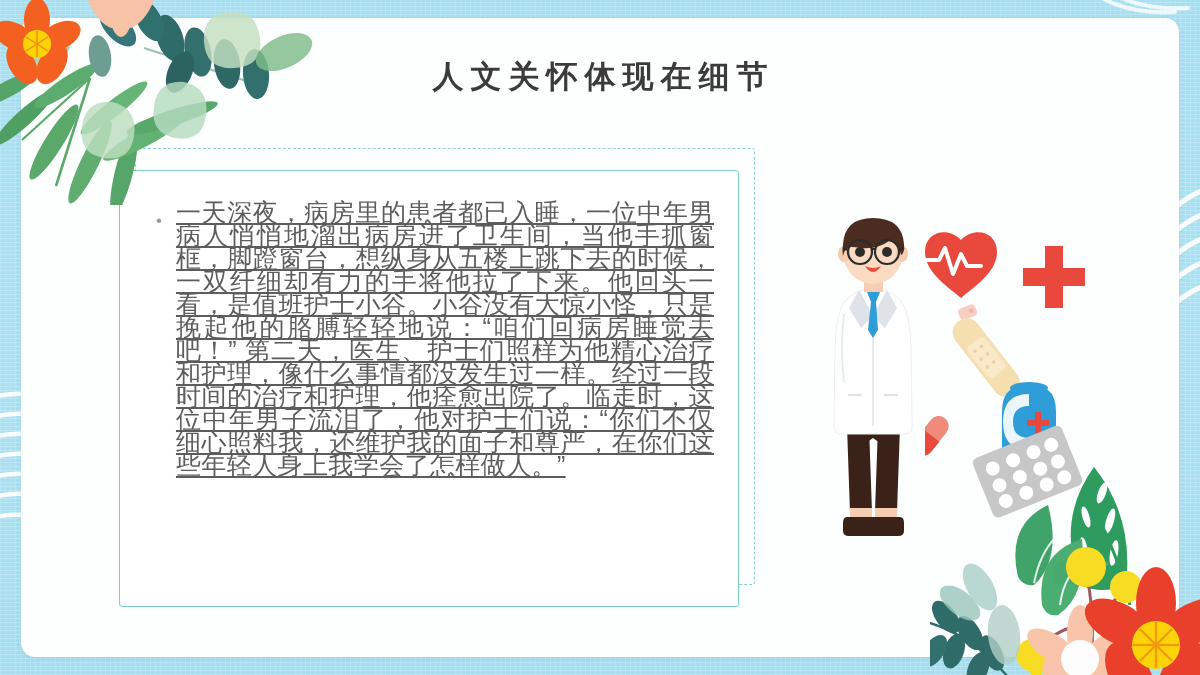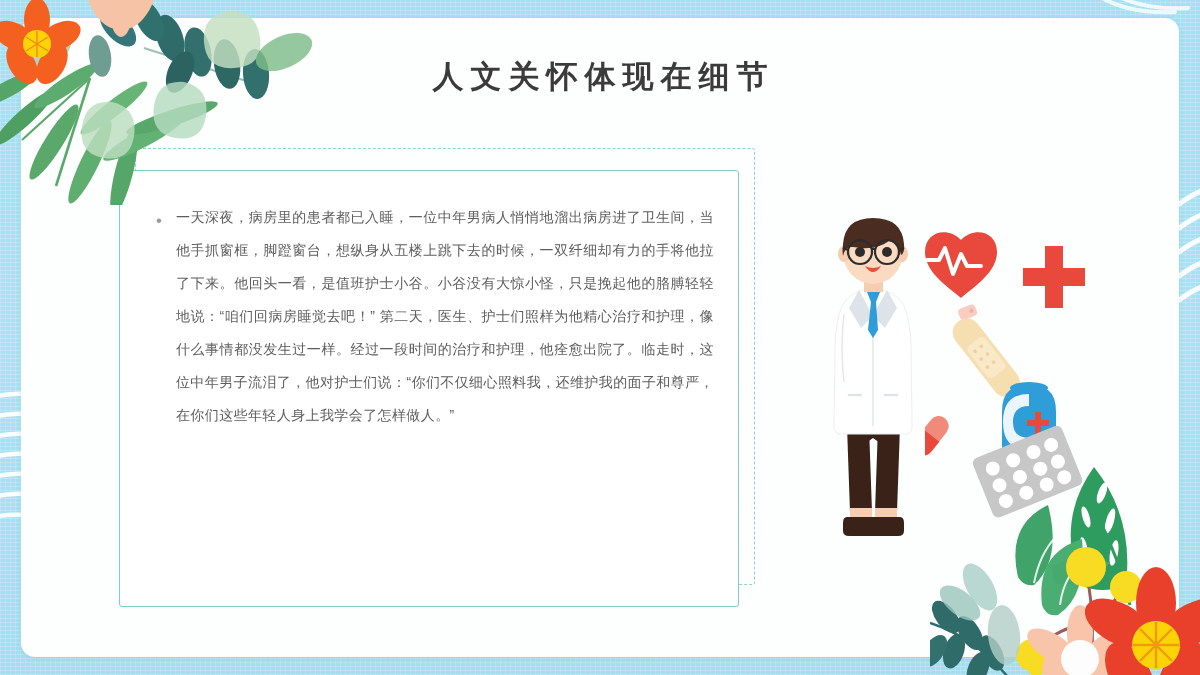--- a/index.html
+++ b/index.html
@@ -72,26 +72,27 @@
     gap:14px;
   }
   .bullet {
     color:#9a9a9a;
     font-size:17px;
     line-height:39px;
     flex:0 0 auto;
     padding-left:2px;
   }
   .body-text {
-    font-size:14px;
-    line-height:33px;
+    font-size:25px;
+    line-height:23px;
     color:#5d5d5d;
     text-align:justify;
     letter-spacing:.4px;
     flex:1 1 auto;
+    text-decoration:underline;
   }
 
   
   .deco { position:absolute; pointer-events:none; }
   #deco-tl { left:-6px; top:-10px; width:330px; height:215px; }
   #deco-br { left:930px; top:455px; width:278px; height:228px; }
   #doctor  { left:806px; top:212px; width:150px; height:340px; }
   #medicons{ left:925px; top:222px; width:180px; height:325px; }
 </style>
 </head>

